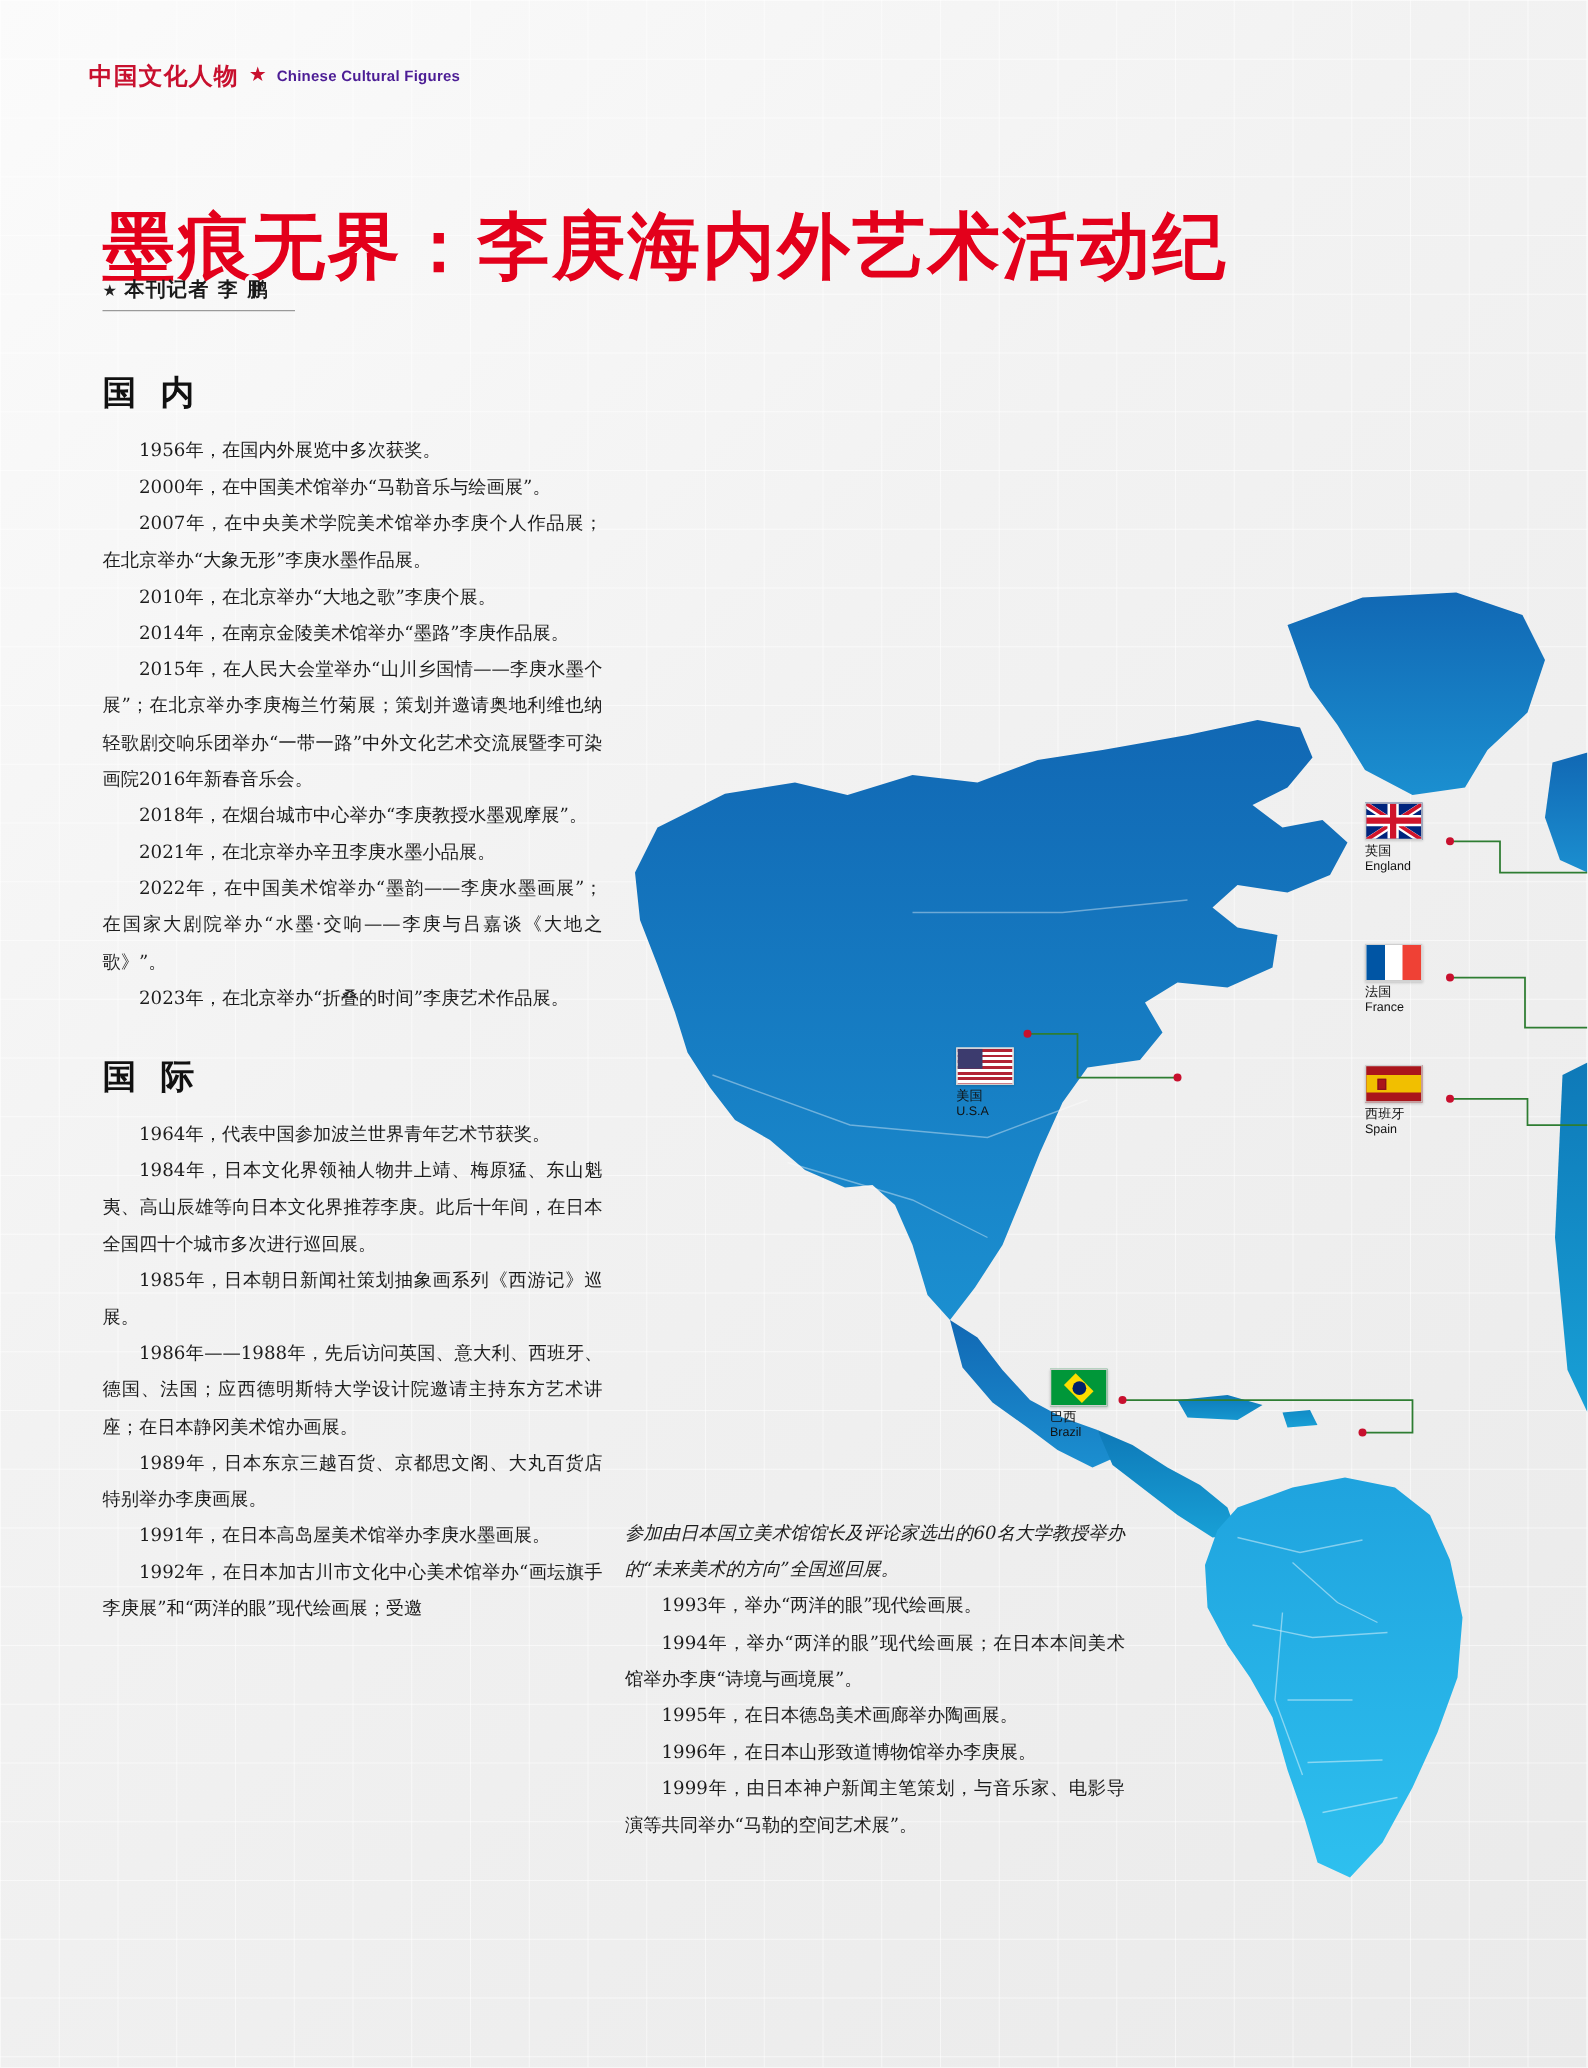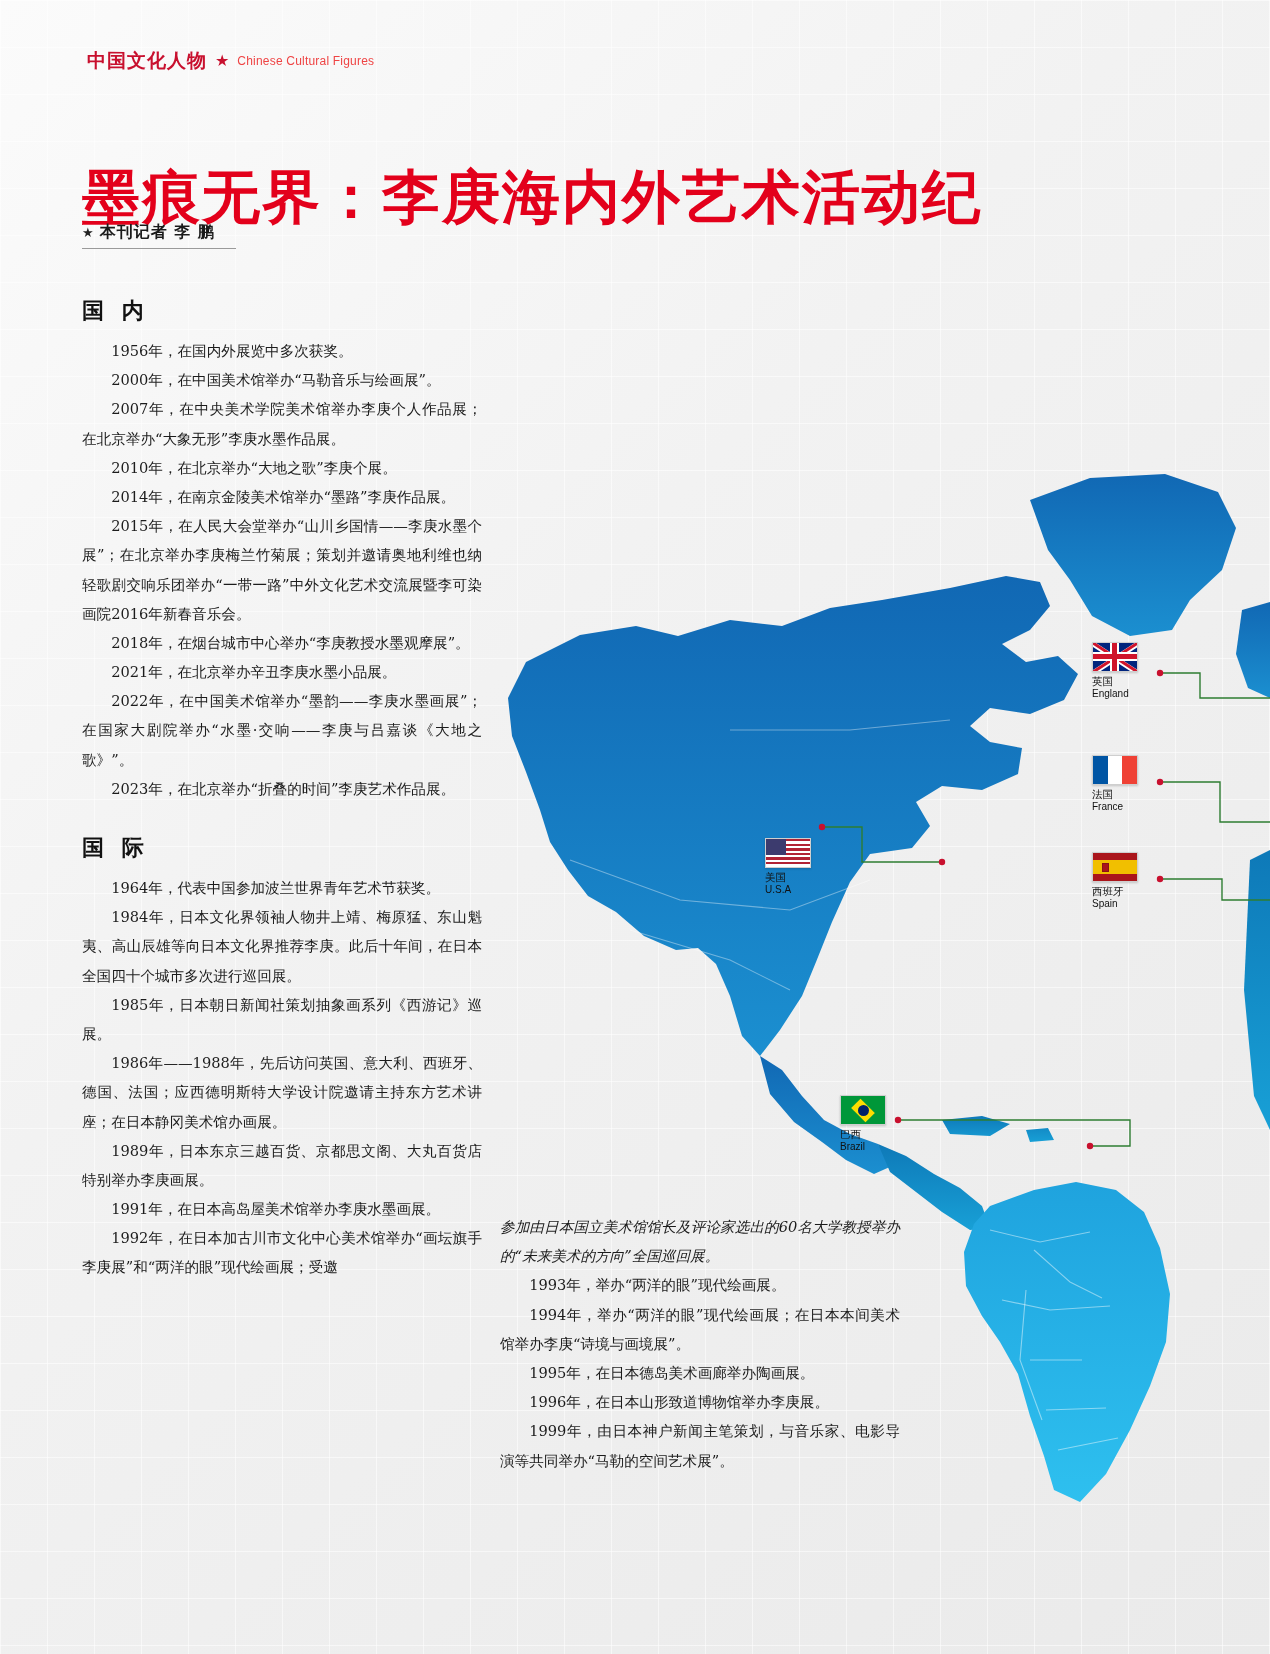--- a/index.html
+++ b/index.html
@@ -20,42 +20,42 @@
     background-image:
       linear-gradient(to right, rgba(255,255,255,0.55) 1px, transparent 1px),
       linear-gradient(to bottom, rgba(255,255,255,0.55) 1px, transparent 1px);
     background-size: 47px 47px;
     pointer-events: none;
   }
   
   .masthead {
     position: absolute;
     top: 48px;
-    left: 87px;
+    left: 71px;
     display: flex;
     align-items: center;
     gap: 8px;
   }
   .masthead .cn {
     font-family: "DejaVu Serif", serif;
     font-size: 19px;
     font-weight: bold;
     color: #c8102e;
     letter-spacing: 1px;
   }
   .masthead .star {
     color: #c8102e;
     font-size: 16px;
     line-height: 1;
   }
   .masthead .en {
     font-family: "Liberation Sans", sans-serif;
     font-size: 12px;
-    font-weight: normal;
-    color: #ef4444;
+    font-weight: bold;
+    color: #4c1d95;
     letter-spacing: 0.2px;
   }
   
   .headline {
     position: absolute;
     top: 128px;
     left: 82px;
     width: 1200px;
     font-family: "DejaVu Serif", serif;
     font-weight: bold;
@@ -91,21 +91,21 @@
     font-family: "DejaVu Serif", serif;
     font-size: 14.6px;
     line-height: 2.0;
     color: #1c1c1c;
     text-align: justify;
   }
   .col-left  { top: 288px; left: 82px;  width: 400px; }
   .col-right { top: 1212px; left: 500px; width: 400px; }
   .section-title {
     font-family: "DejaVu Serif", serif;
-    font-size: 22px;
+    font-size: 27px;
     font-weight: bold;
     letter-spacing: 5px;
     margin: 0 0 4px 0;
     color: #111;
   }
   .section-title.second { margin-top: 22px; }
   .para {
     margin: 0;
     text-indent: 2em;
   }

